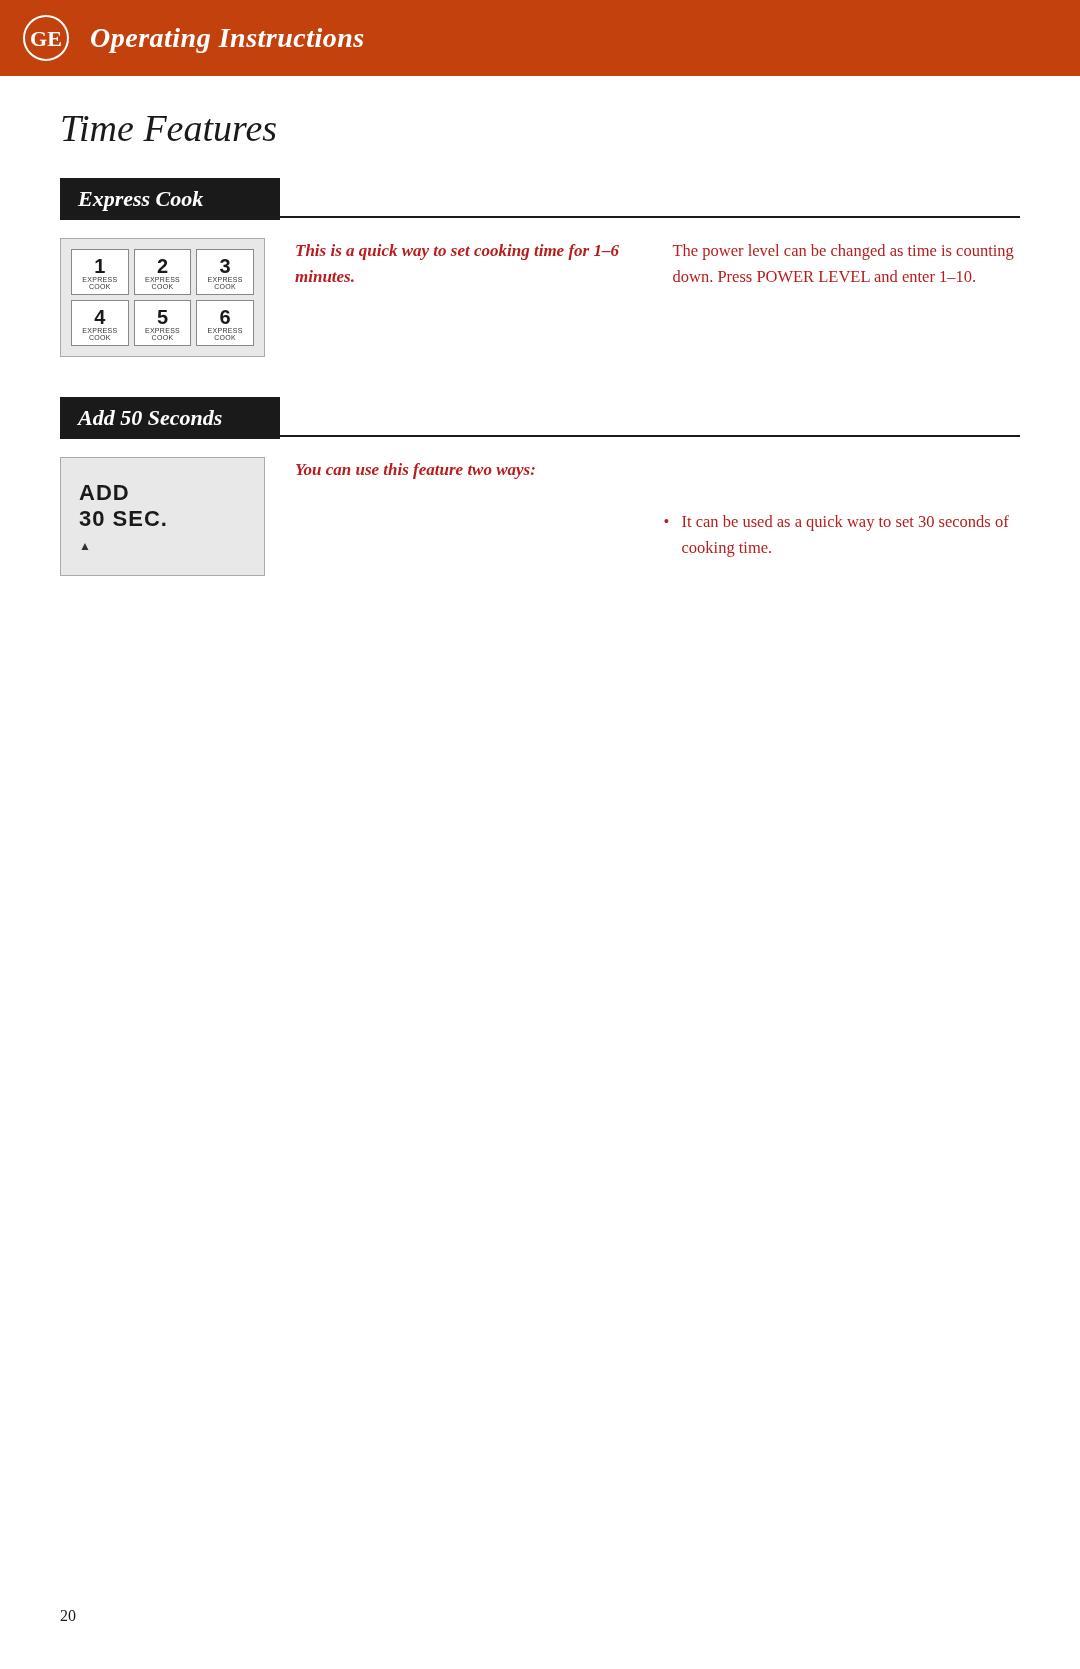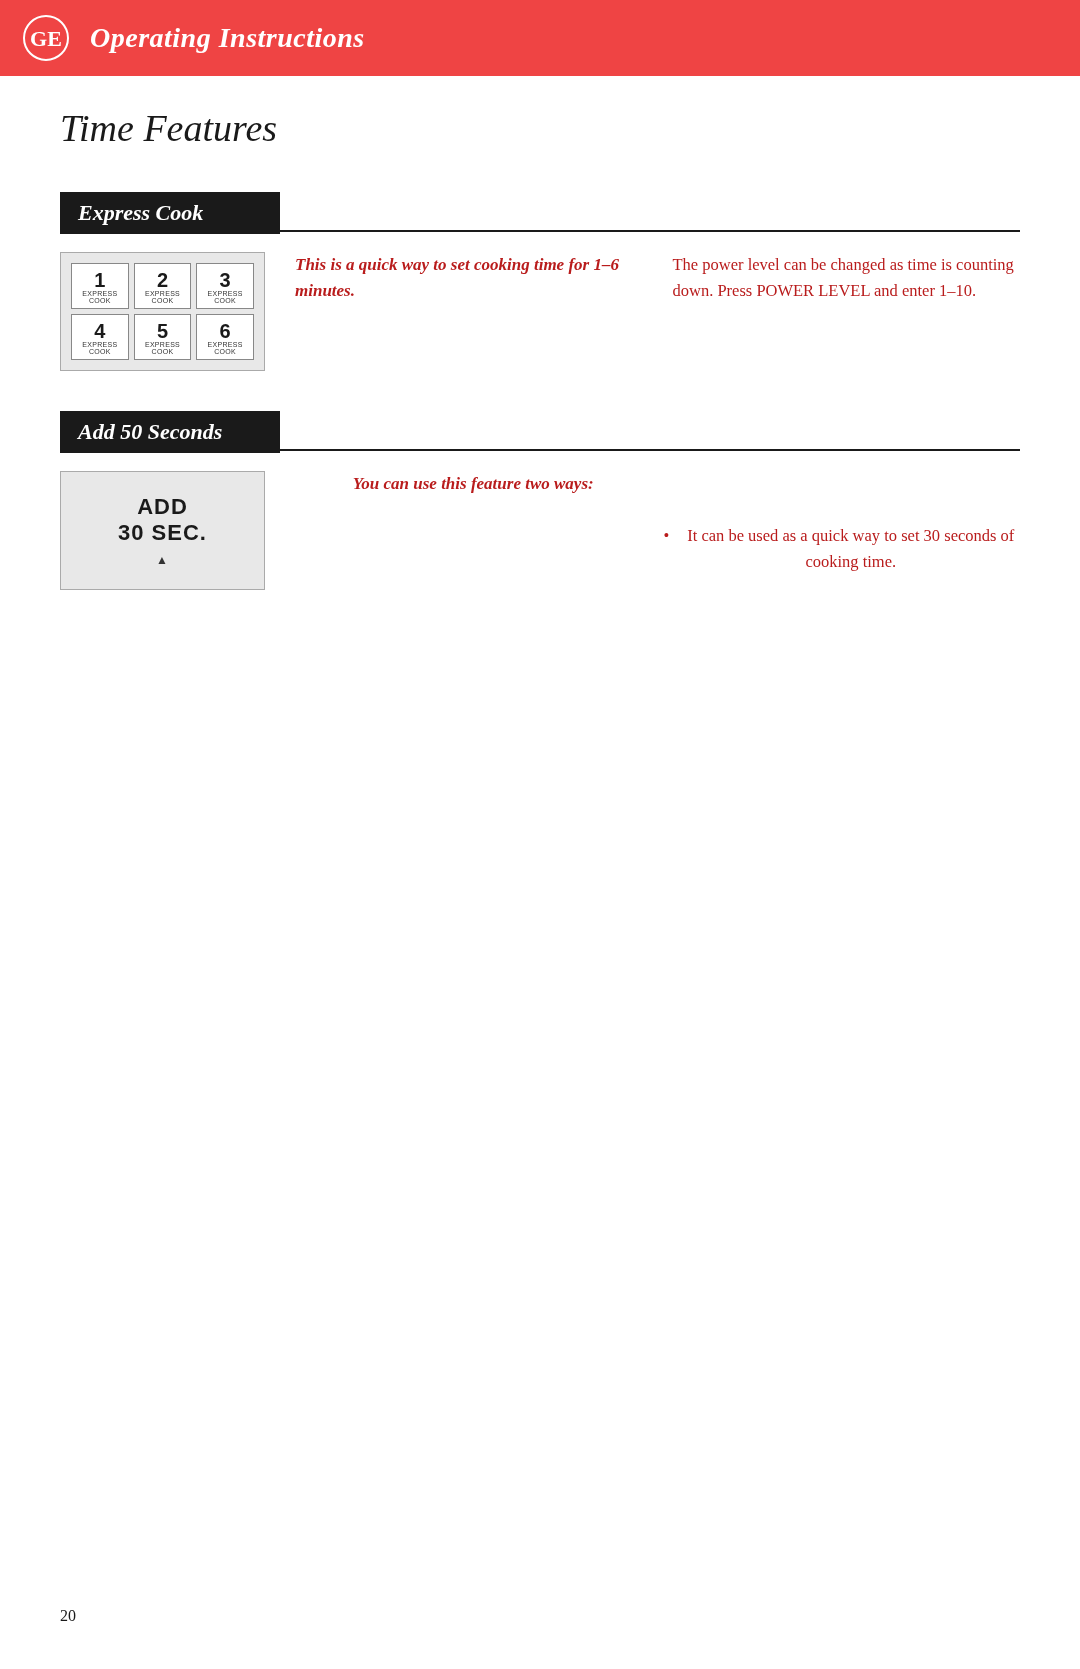--- a/index.html
+++ b/index.html
@@ -8,21 +8,21 @@
       background: #ffffff;
       font-family: Georgia, 'Times New Roman', serif;
       width: 1080px;
       min-height: 1669px;
       position: relative;
       color: #1a1a1a;
     }
 
     
     .header-bar {
-      background: #ef4444;
+      background: #c2410c;
       display: flex;
       align-items: center;
       padding: 12px 40px 12px 20px;
       margin-bottom: 0;
     }
 
     .header-icon {
       width: 52px;
       height: 52px;
       margin-right: 18px;
@@ -45,21 +45,21 @@
     .main-content {
       padding: 30px 60px 60px 60px;
     }
 
     
     .page-section-title {
       font-size: 38px;
       font-style: italic;
       font-weight: normal;
       color: #1a1a1a;
-      margin-bottom: 42px;
+      margin-bottom: 28px;
       font-family: Georgia, serif;
     }
 
     
     .section-block {
       margin-bottom: 40px;
     }
 
     .section-label-bar {
       background: #1a1a1a;
@@ -153,42 +153,40 @@
 
     .add30-keypad {
       flex-shrink: 0;
       width: 205px;
     }
 
     .add30-button {
       background: #e8e8e8;
       border: 1px solid #aaa;
       padding: 22px 18px;
-      text-align: center;
       font-family: Arial, sans-serif;
       font-weight: bold;
       font-size: 22px;
       letter-spacing: 1px;
       position: relative;
       line-height: 1.2;
     }
 
     .add30-button::after {
       content: '▲';
       font-size: 12px;
       display: block;
       margin-top: 6px;
       color: #333;
     }
 
     .add30-text {
       display: flex;
       gap: 12px;
       flex: 1;
-      text-align: center;
     }
 
     .bullet-list {
       list-style: none;
       padding: 0;
       margin: 0;
     }
 
     .bullet-list li {
       padding-left: 18px;

